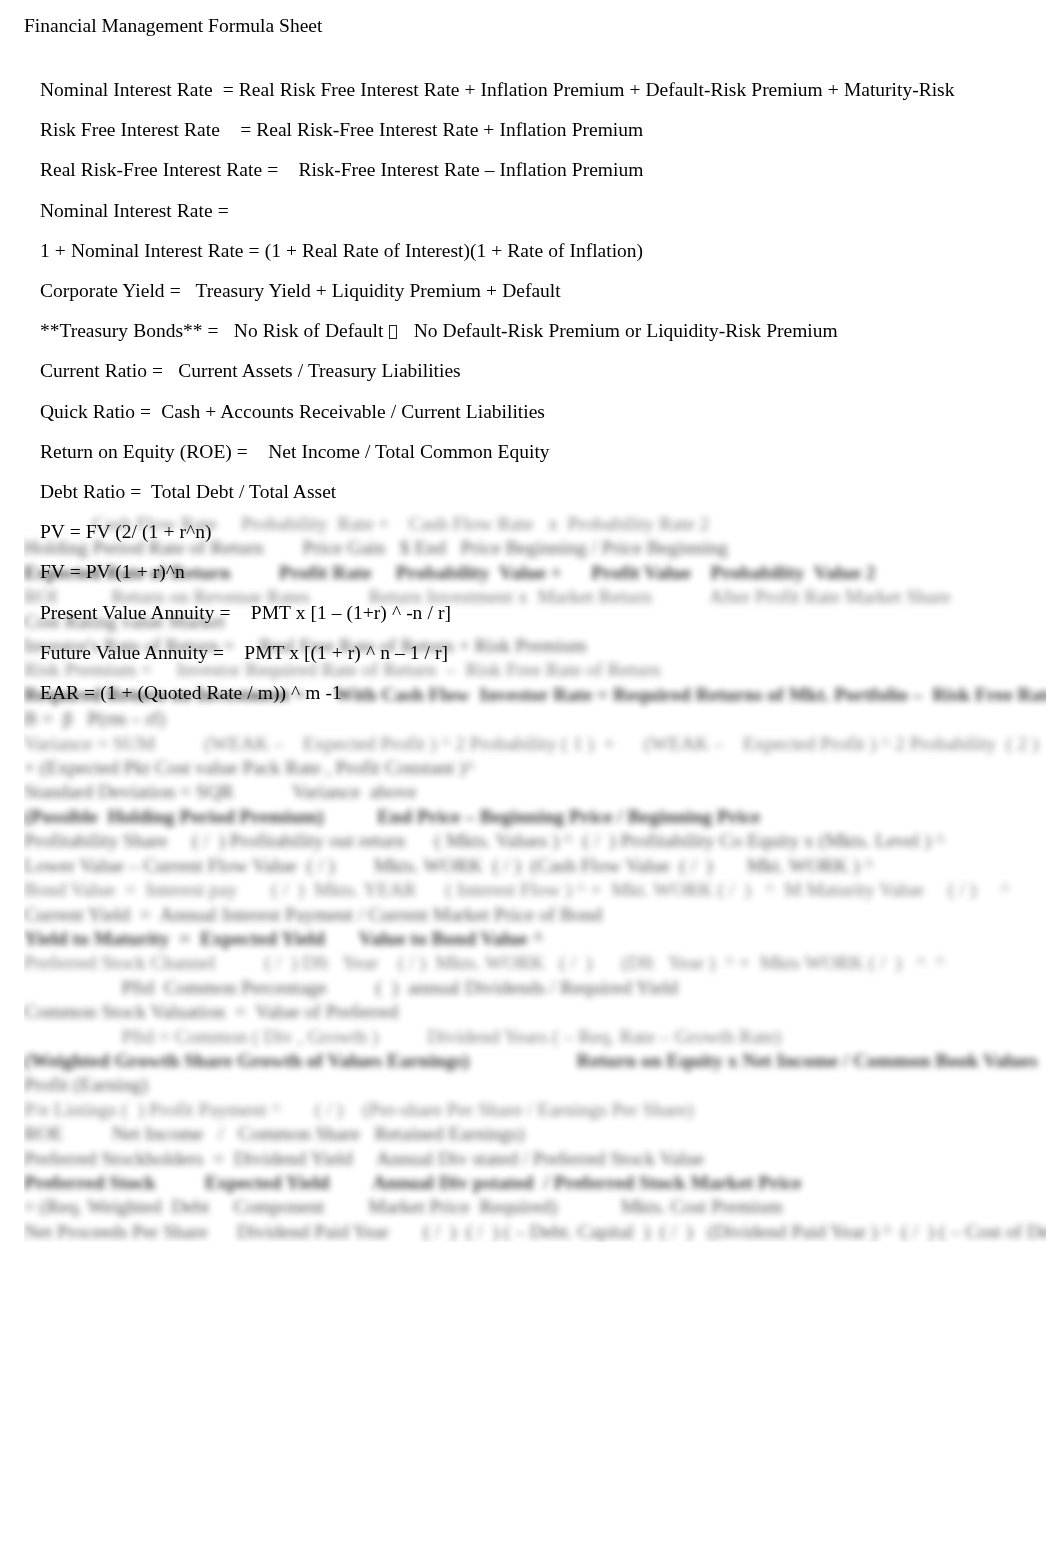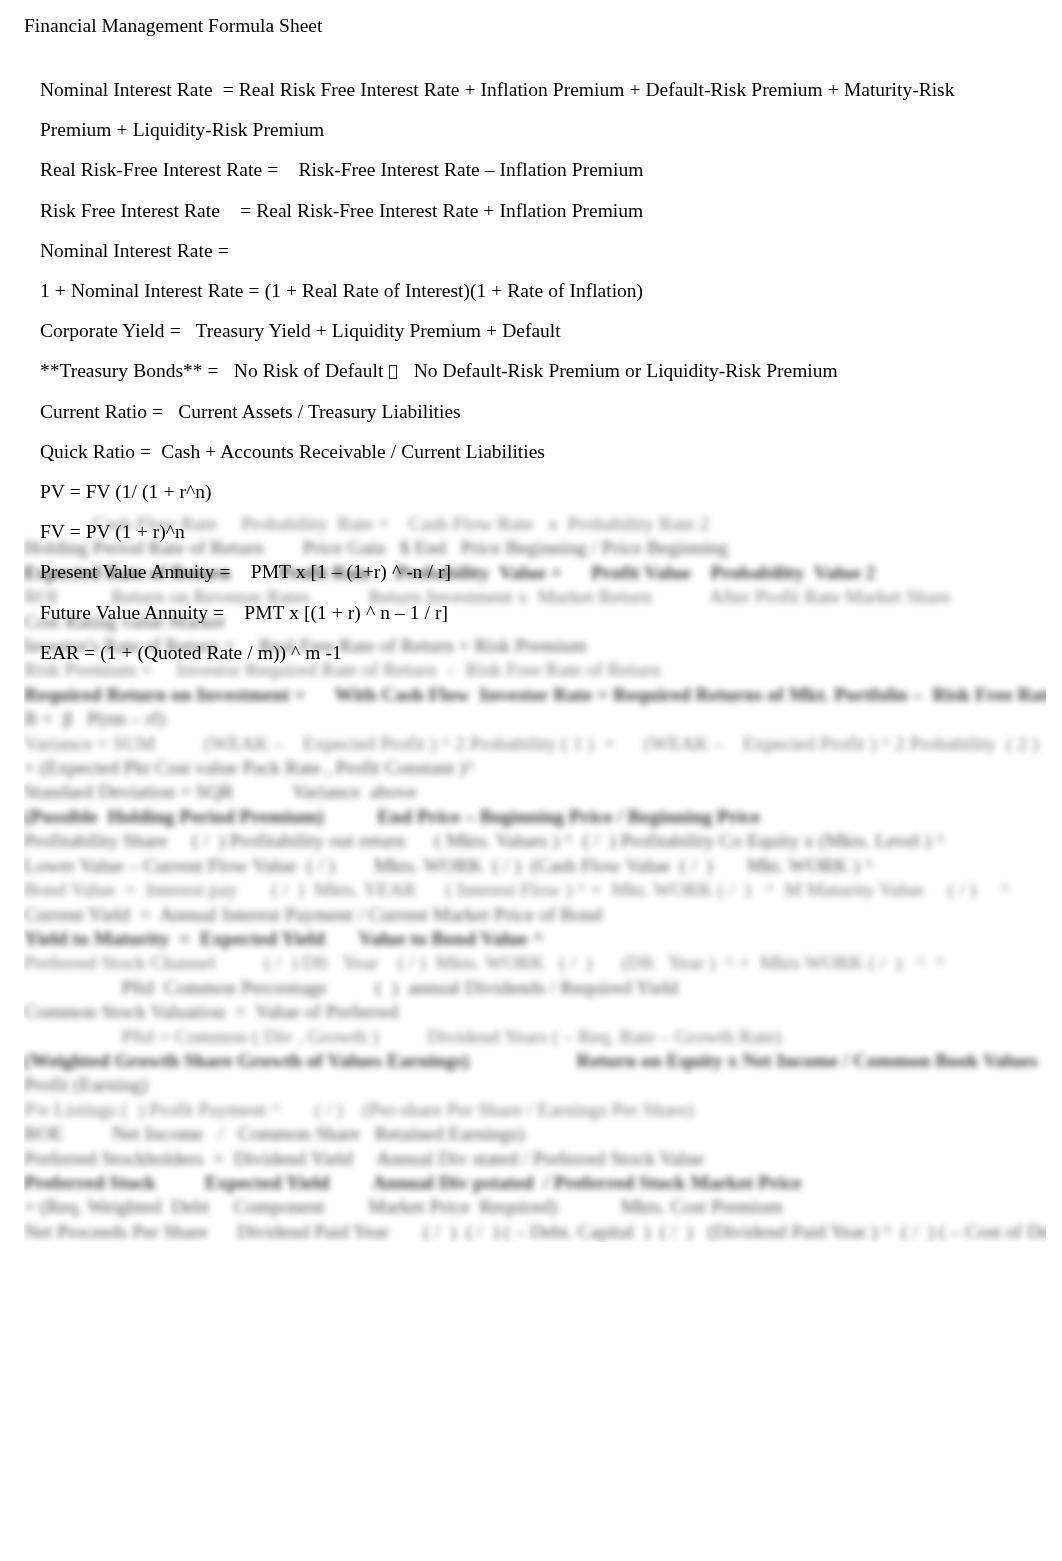--- a/index.html
+++ b/index.html
@@ -106,34 +106,35 @@
 
 <div class="page">
 
   <div class="content">
 
     <div class="doc-title">Financial Management Formula Sheet</div>
 
     <div class="spacer-line"></div>
 
     <p class="formula-line">Nominal Interest Rate  = Real Risk Free Interest Rate + Inflation Premium + Default-Risk Premium + Maturity-Risk</p>
-    <p class="formula-line">Premium + Liquidity-Risk Premium</p>
+    <p class="formula-line">Risk Free Interest Rate    = Real Risk-Free Interest Rate + Inflation Premium</p>
     <p class="formula-line">Real Risk-Free Interest Rate =    Risk-Free Interest Rate – Inflation Premium</p>
-    <p class="formula-line">Risk Free Interest Rate    = Real Risk-Free Interest Rate + Inflation Premium</p>
     <p class="formula-line">Nominal Interest Rate =</p>
 
 
     <p class="formula-line">1 + Nominal Interest Rate = (1 + Real Rate of Interest)(1 + Rate of Inflation)</p>
     <p class="formula-line">Corporate Yield =   Treasury Yield + Liquidity Premium + Default</p>
 
     <p class="formula-line"><span>**Treasury Bonds** =   No Risk of Default </span><span class="tofu"></span><span>   No Default-Risk Premium or Liquidity-Risk Premium</span></p>
 
     <p class="formula-line">Current Ratio =   Current Assets / Treasury Liabilities</p>
     <p class="formula-line">Quick Ratio =  Cash + Accounts Receivable / Current Liabilities</p>
-    <p class="formula-line">PV = FV (1/ (1 + r^n)</p>
+    <p class="formula-line">Return on Equity (ROE) =    Net Income / Total Common Equity</p>
+    <p class="formula-line">Debt Ratio =  Total Debt / Total Asset</p>
+    <p class="formula-line">PV = FV (2/ (1 + r^n)</p>
     <p class="formula-line">FV = PV (1 + r)^n</p>
     <p class="formula-line">Present Value Annuity =    PMT x [1 – (1+r) ^ -n / r]</p>
     <p class="formula-line">Future Value Annuity =    PMT x [(1 + r) ^ n – 1 / r]</p>
     <p class="formula-line">EAR = (1 + (Quoted Rate / m)) ^ m -1</p>
 
   </div>
 
   <div class="blurred-region">
     <div class="blur-inner" id="blur-host">
         <p class="blur-line faint">              Cash Flow Rate     Probability  Rate +    Cash Flow Rate   x  Probability Rate 2</p>

